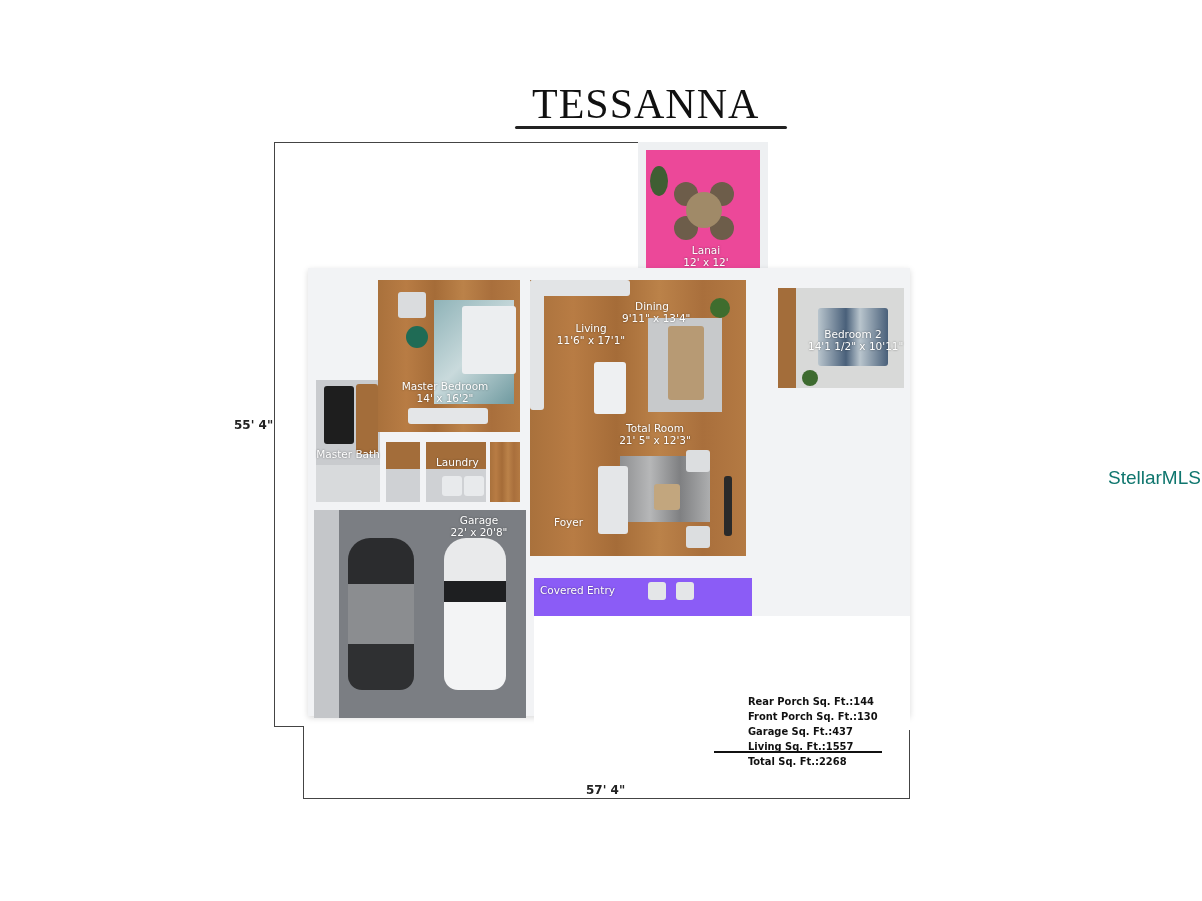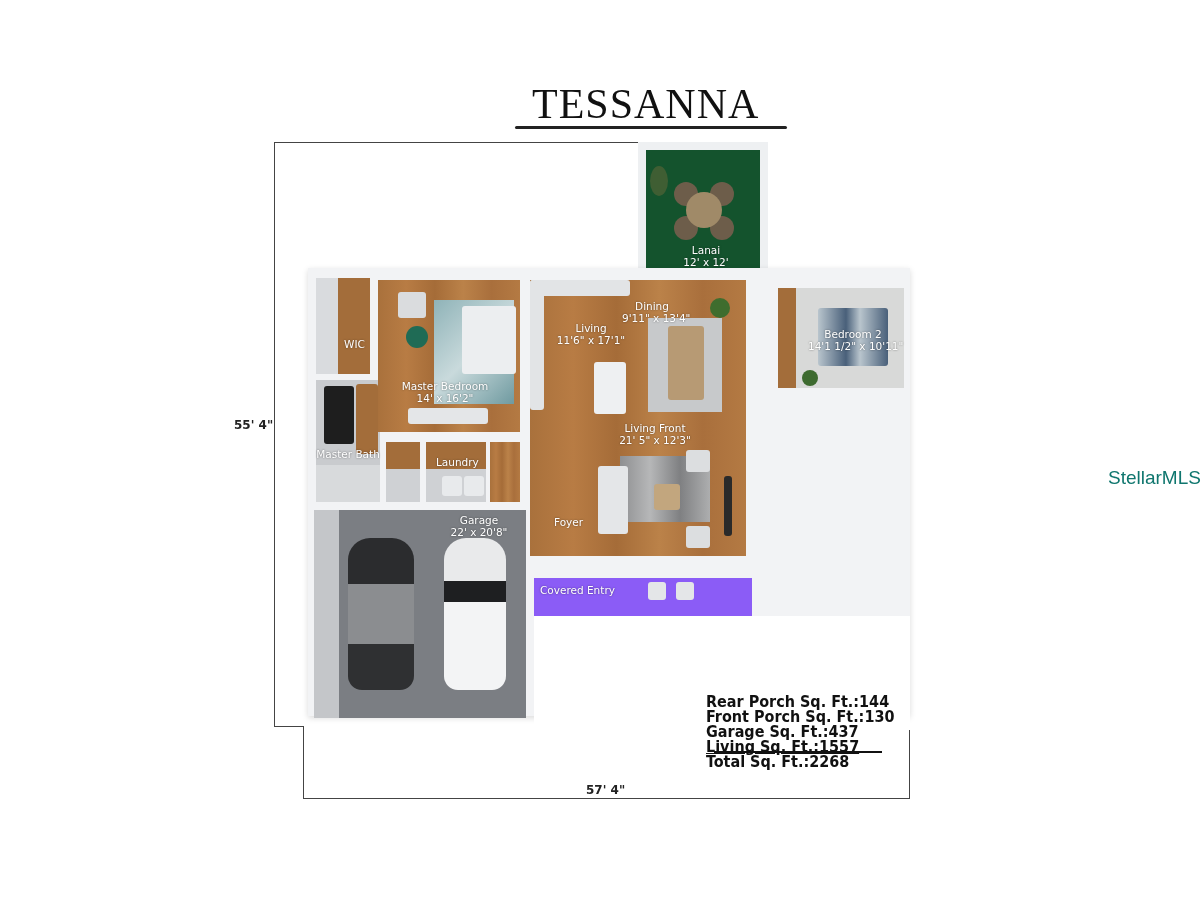--- a/index.html
+++ b/index.html
@@ -11,21 +11,21 @@
   .dimlabel{font-family:"DejaVu Sans",sans-serif;font-weight:bold;font-size:12px;color:#222;}
   .wall{background:#f2f3f5;}
   .room{position:absolute;box-sizing:border-box;}
   .wood{background:linear-gradient(90deg,#a9713c 0%,#b87c44 20%,#a56c38 40%,#bb8249 60%,#a96f3c 80%,#b47a43 100%);}
   .grey-floor{background:#7c7f84;padding-left:17px;}
   .light-floor{background:#d4d6d9;}
   .rlabel{position:absolute;color:#ffffff;font-size:10.5px;text-align:center;line-height:12px;text-shadow:0 0 2px rgba(0,0,0,.5);white-space:nowrap;}
   .rug{position:absolute;}
   .furn{position:absolute;border-radius:3px;}
   .car{position:absolute;border-radius:22px 22px 14px 14px;}
-  .stats{left:706px;top:694px;font-size:16px;font-weight:bold;color:#111;line-height:15px;font-family:"DejaVu Sans Condensed","DejaVu Sans",sans-serif;}
+  .stats{left:748px;top:694px;font-size:11px;font-weight:bold;color:#111;line-height:15px;font-family:"DejaVu Sans Condensed","DejaVu Sans",sans-serif;}
   .stats div{white-space:nowrap;}
   .stats-rule{left:714px;top:751px;width:168px;height:2px;background:#111;}
   .watermark{left:1108px;top:440px;font-size:19px;color:#0f766e;font-family:"Liberation Sans",sans-serif;margin-top:27px;}
 </style>
 </head>
 <body>
 
 <div class="abs title">TESSANNA</div>
 <div class="abs title-underline"></div>
 
@@ -33,34 +33,31 @@
 <div class="abs dimline" style="left:274px;top:142px;width:1px;height:585px;"></div>
 <div class="abs dimline" style="left:274px;top:726px;width:30px;height:1px;"></div>
 <div class="abs dimline" style="left:303px;top:726px;width:1px;height:73px;"></div>
 <div class="abs dimline" style="left:303px;top:798px;width:607px;height:1px;"></div>
 <div class="abs dimline" style="left:909px;top:592px;width:1px;height:207px;"></div>
 <div class="abs dimlabel" style="left:234px;top:418px;">55' 4"</div>
 <div class="abs dimlabel" style="left:586px;top:783px;">57' 4"</div>
 
 <div class="abs" style="left:304px;top:142px;width:606px;height:588px;">
 
-  <div class="room light-floor" style="left:334px;top:0;width:130px;height:126px;border:8px solid #eef0f2;border-bottom:none;background:#14532d;">
+  <div class="room light-floor" style="left:334px;top:0;width:130px;height:126px;border:8px solid #eef0f2;border-bottom:none;background:#ec4899;">
     <div class="furn" style="left:4px;top:16px;width:18px;height:30px;background:#3f5e33;border-radius:50%;"></div>
     <div class="furn" style="left:40px;top:42px;width:36px;height:36px;background:#a08a68;border-radius:50%;box-shadow:-18px -16px 0 -6px #6d5d4a,18px -16px 0 -6px #6d5d4a,-18px 18px 0 -6px #6d5d4a,18px 18px 0 -6px #6d5d4a;"></div>
     <div class="rlabel" style="left:30px;top:94px;width:60px;">
       <div>Lanai</div>
       <div>12' x 12'</div>
     </div>
   </div>
 
   <div class="room wall" style="left:4px;top:126px;width:602px;height:448px;box-shadow:0 2px 6px rgba(0,0,0,.15);"></div>
 
-  <div class="room" style="left:12px;top:136px;width:54px;height:96px;background:linear-gradient(90deg,#d9dbde 0 40%,#a36d3a 40% 100%);">
-    <div class="rlabel" style="left:28px;top:60px;">WIC</div>
-  </div>
 
   <div class="room" style="left:12px;top:238px;width:64px;height:122px;background:linear-gradient(180deg,#c9cbce 0 70%,#d8dadc 70% 100%);">
     <div class="furn" style="left:8px;top:6px;width:30px;height:58px;background:#1e1e1e;"></div>
     <div class="furn" style="left:40px;top:4px;width:22px;height:70px;background:#a36d3a;"></div>
     <div class="rlabel" style="left:0;top:68px;width:64px;">Master Bath</div>
   </div>
 
   <div class="room wood" style="left:74px;top:138px;width:142px;height:152px;">
     <div class="furn" style="left:20px;top:12px;width:28px;height:26px;background:#dadcde;"></div>
     <div class="furn" style="left:28px;top:46px;width:22px;height:22px;background:#1f6b55;border-radius:50%;"></div>
@@ -105,21 +102,21 @@
     <div class="furn" style="left:194px;top:196px;width:8px;height:60px;background:#2a2a2a;"></div>
     <div class="rlabel" style="left:26px;top:42px;width:70px;">
       <div>Living</div>
       <div>11'6" x 17'1"</div>
     </div>
     <div class="rlabel" style="left:92px;top:20px;width:60px;">
       <div>Dining</div>
       <div>9'11" x 13'4"</div>
     </div>
     <div class="rlabel" style="left:80px;top:142px;width:90px;">
-      <div>Living Front</div>
+      <div>Total Room</div>
       <div>21' 5" x 12'3"</div>
     </div>
     <div class="rlabel" style="left:24px;top:236px;">Foyer</div>
   </div>
 
   <div class="room" style="left:474px;top:146px;width:126px;height:100px;background:linear-gradient(90deg,#a36d3a 0 14%,#d8d9d8 14% 100%);">
     <div class="furn" style="left:40px;top:20px;width:70px;height:58px;background:linear-gradient(90deg,#b9c5cd,#49607a 40%,#b9c5cd 60%,#49607a);"></div>
     <div class="furn" style="left:24px;top:82px;width:16px;height:16px;background:#3d6a2f;border-radius:50%;"></div>
     <div class="rlabel" style="left:30px;top:40px;width:90px;">
       <div>Bedroom 2</div>

